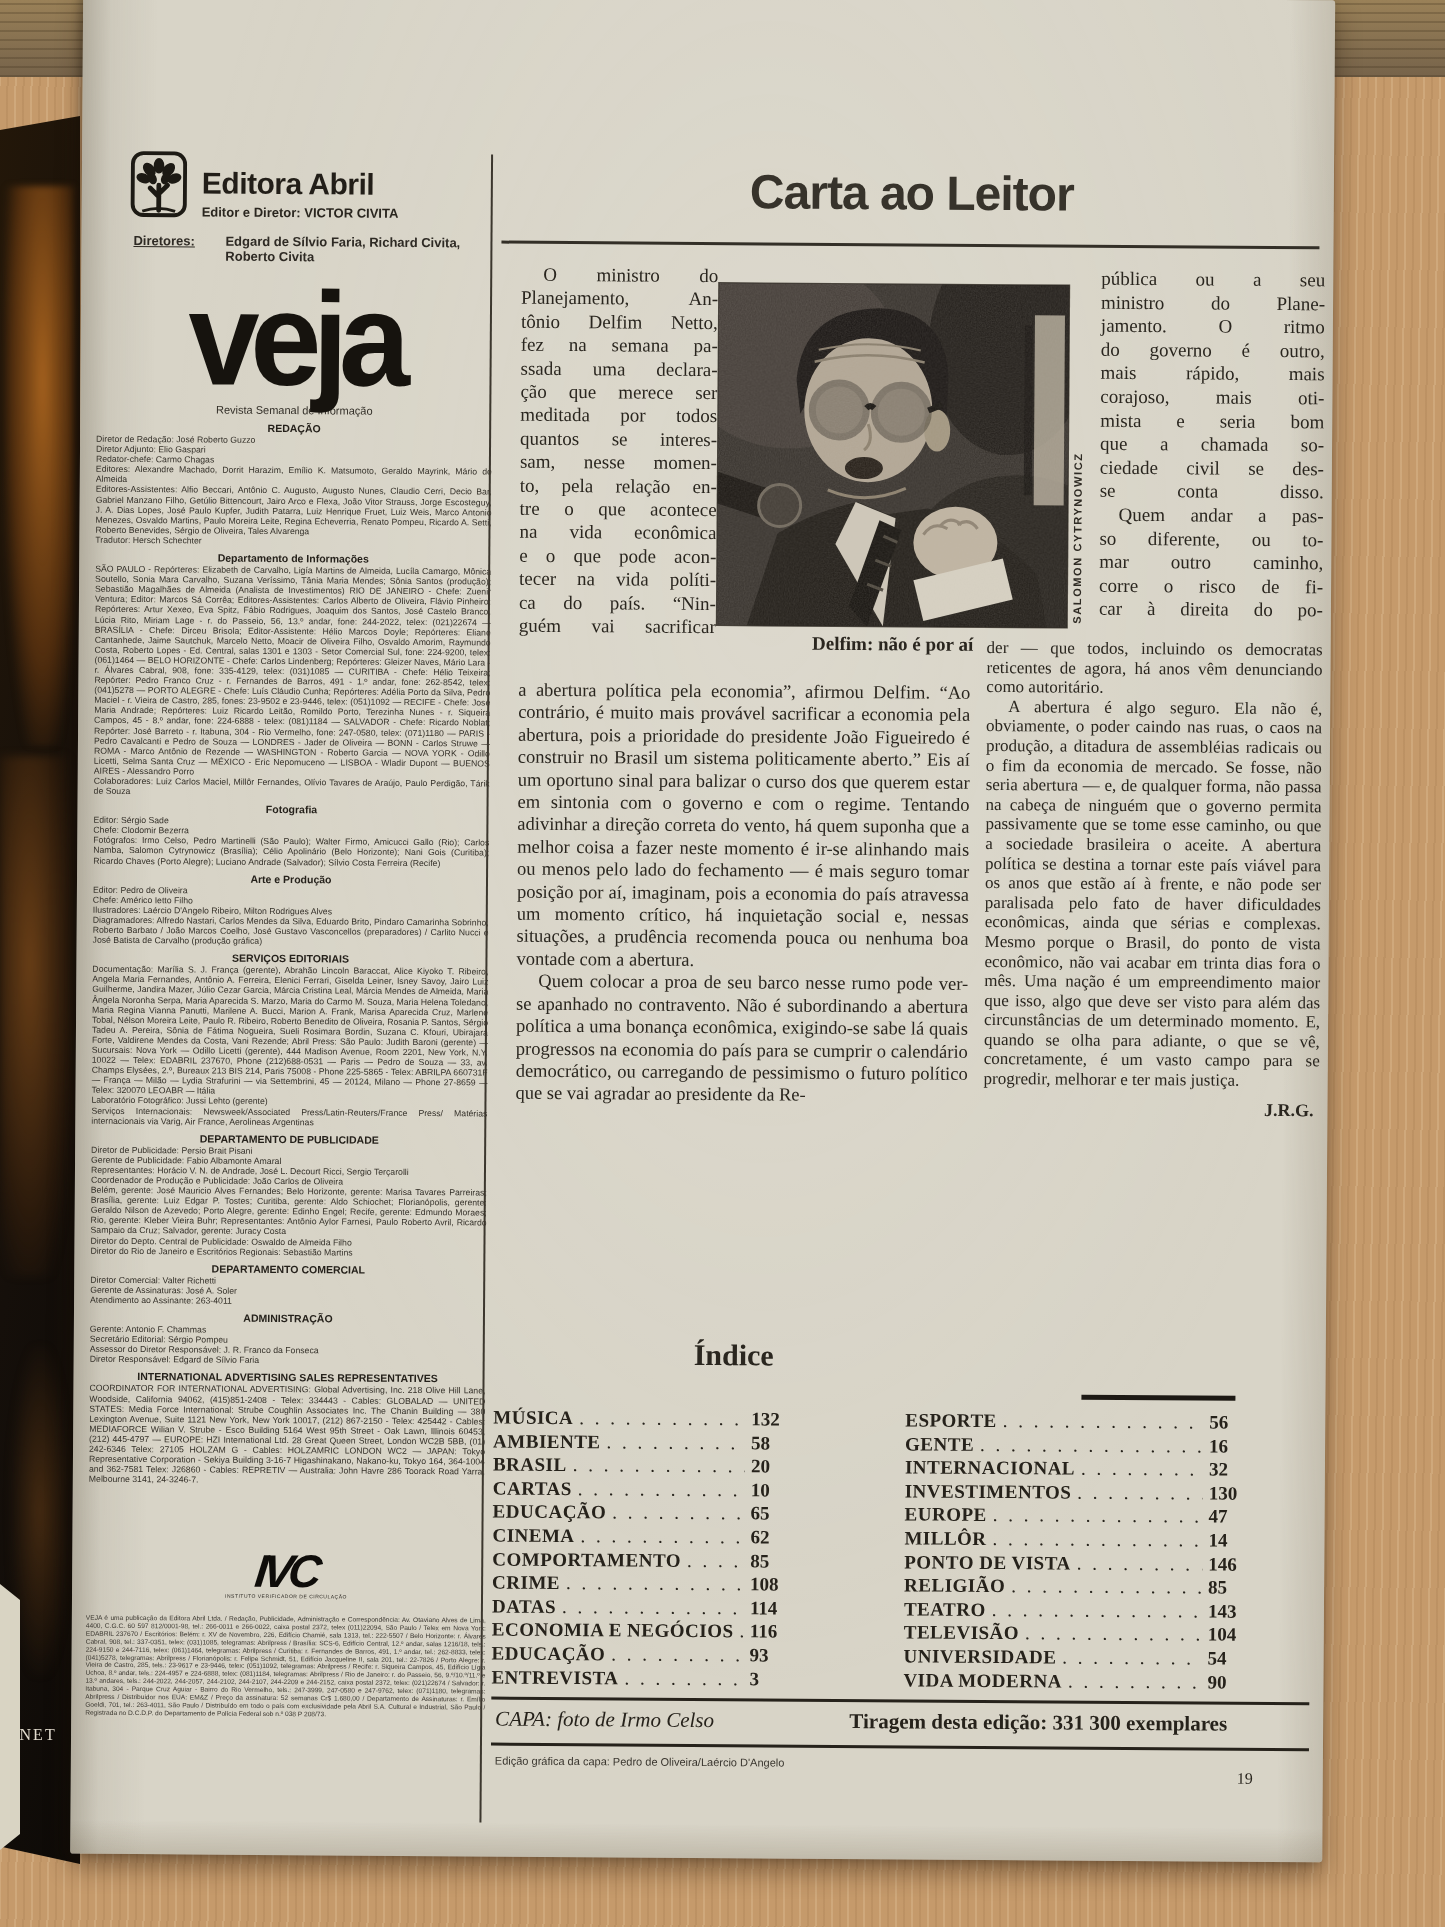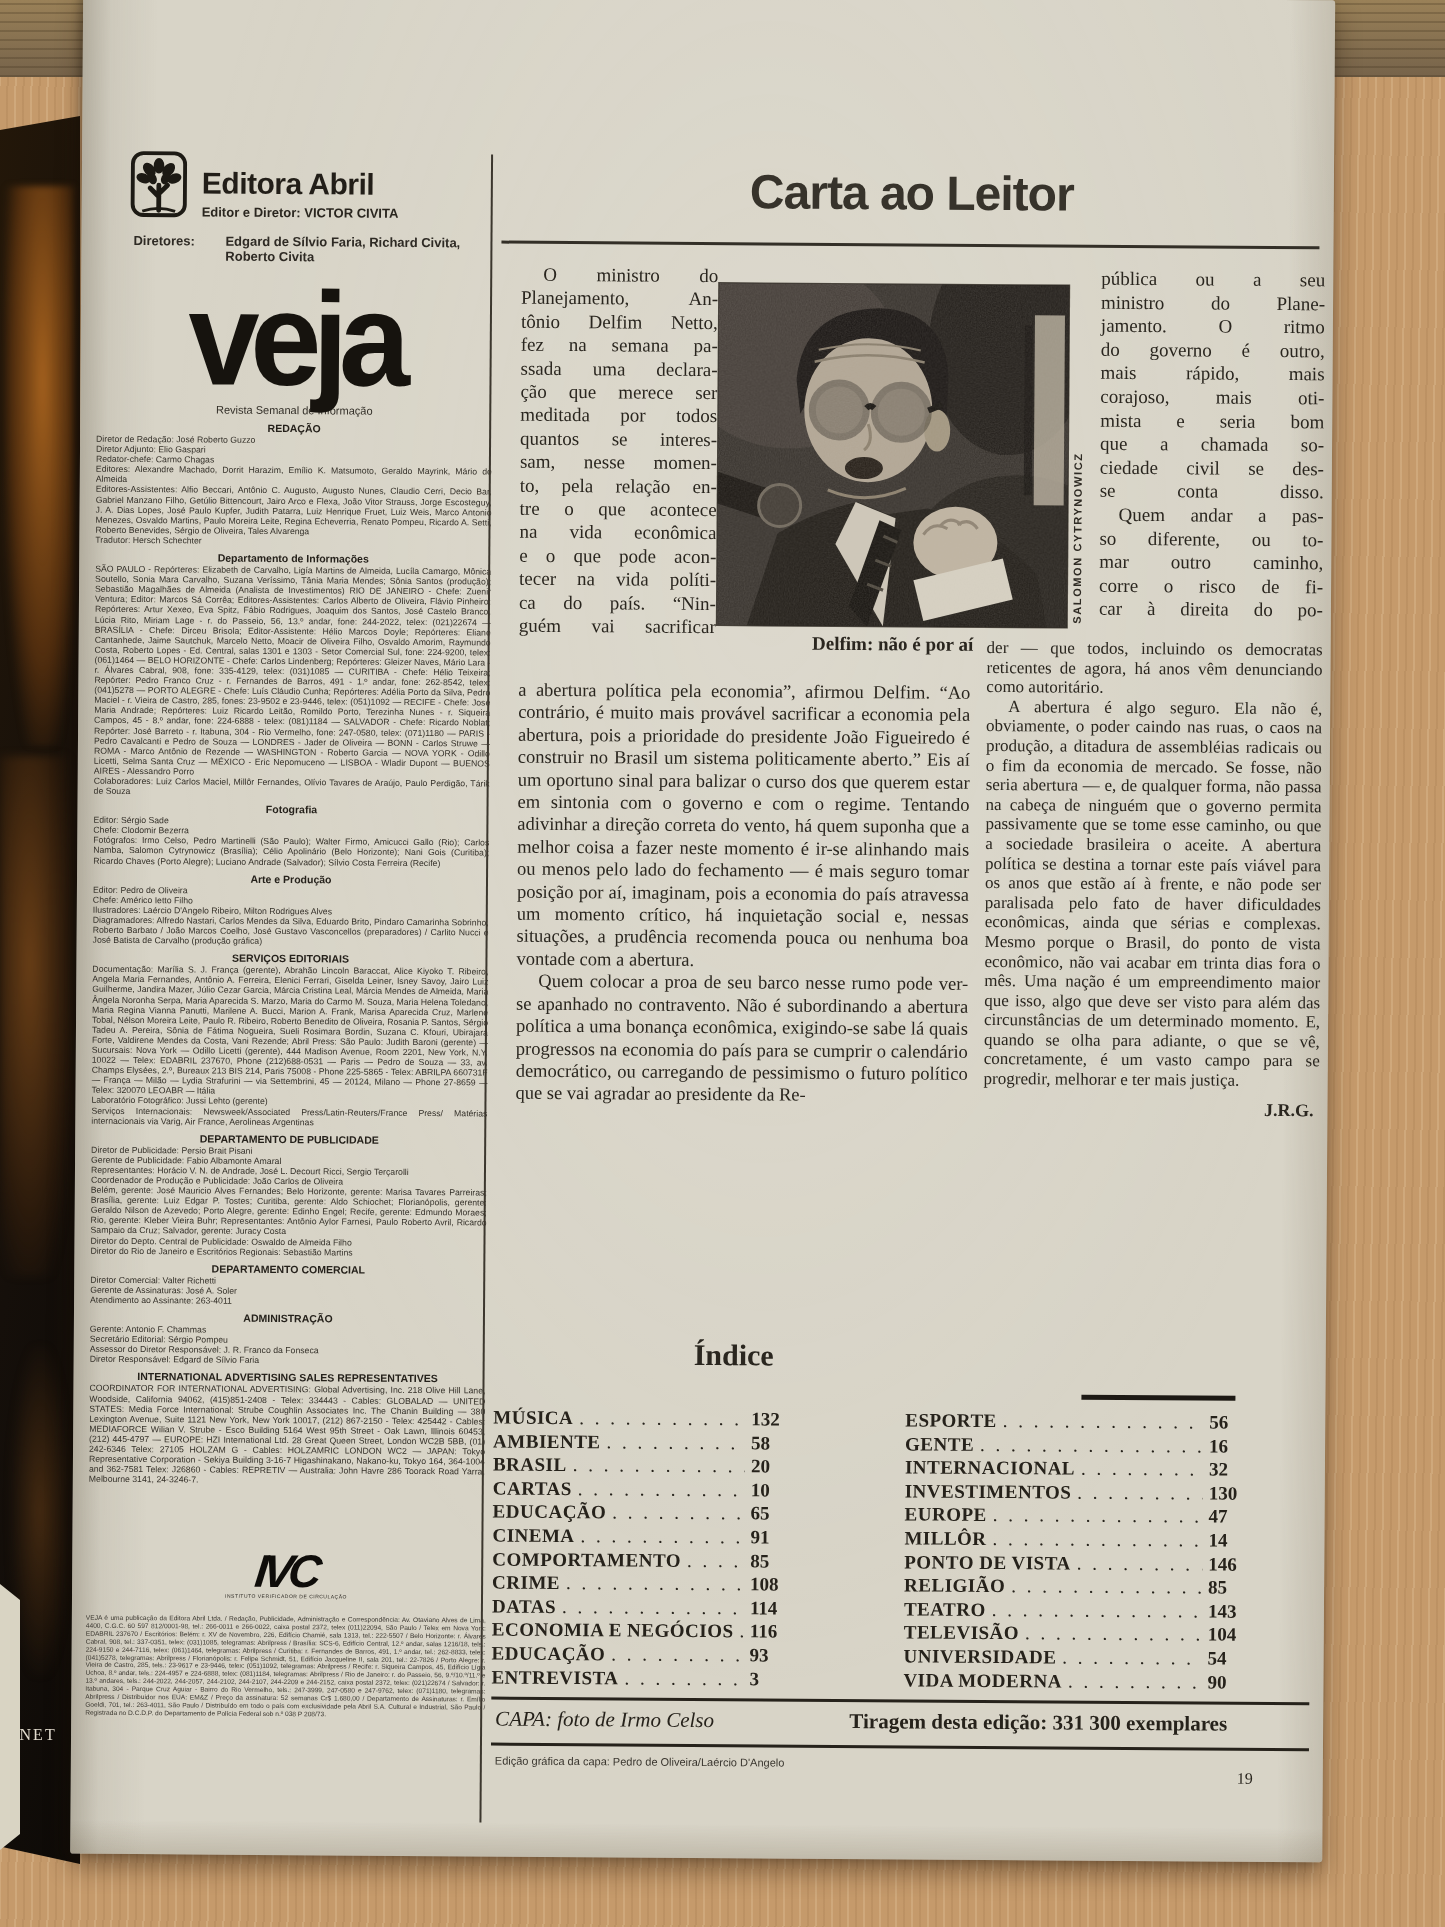--- a/index.html
+++ b/index.html
@@ -35,21 +35,21 @@
                   radial-gradient(ellipse at 55% 30%,rgba(255,255,248,.12),transparent 62%);}
   .abs{position:absolute;}
   
   .masthead{left:16px;top:158px;width:396px;height:1396px;overflow:hidden;color:#2e2a24;}
   .abril-row{display:flex;align-items:flex-start;margin-left:32px;}
   .abril-logo{width:58px;height:68px;flex:0 0 auto;}
   .abril-txt{margin-left:14px;padding-top:16px;}
   .abril-name{font-size:30px;font-weight:700;color:#221e18;letter-spacing:-.5px;}
   .abril-editor{font-size:13px;font-weight:700;margin-top:4px;color:#2a261f;}
   .diretores{display:flex;margin:14px 0 0 36px;font-size:13px;font-weight:700;}
-  .diretores .lbl{flex:0 0 92px;}
+  .diretores .lbl{flex:0 0 92px;text-decoration:underline;}
   .diretores .val{font-weight:400;white-space:pre-line;font-weight:700;}
   .veja-logo{font-size:128px;font-weight:700;letter-spacing:-9px;color:#16130e;text-align:center;
        line-height:118px;margin-top:16px;transform:scaleY(1.04);}
   .tagline{text-align:center;font-size:11px;margin-top:6px;color:#332f28;}
   .mh-sections{margin-top:2px;}
   .mh-h{font-size:10.5px;font-weight:700;text-align:center;margin:6px 0 1px;color:#25211b;}
   .mh-h:empty{display:none;}
   .mh-b{font-size:8.7px;line-height:10.1px;text-align:justify;white-space:pre-line;color:#343029;}
   .ivc{left:16px;top:1556px;width:396px;text-align:center;}
   .ivc-logo{font-size:46px;font-weight:700;font-style:italic;letter-spacing:-5px;color:#0f0d0a;
@@ -374,21 +374,21 @@
 
       <div class="toc-row">
         <span class="toc-label">EDUCAÇÃO</span>
         <span class="toc-dots"></span>
         <span class="toc-page">65</span>
       </div>
 
       <div class="toc-row">
         <span class="toc-label">CINEMA</span>
         <span class="toc-dots"></span>
-        <span class="toc-page">91</span>
+        <span class="toc-page">62</span>
       </div>
 
       <div class="toc-row">
         <span class="toc-label">COMPORTAMENTO</span>
         <span class="toc-dots"></span>
         <span class="toc-page">85</span>
       </div>
 
       <div class="toc-row">
         <span class="toc-label">CRIME</span>

